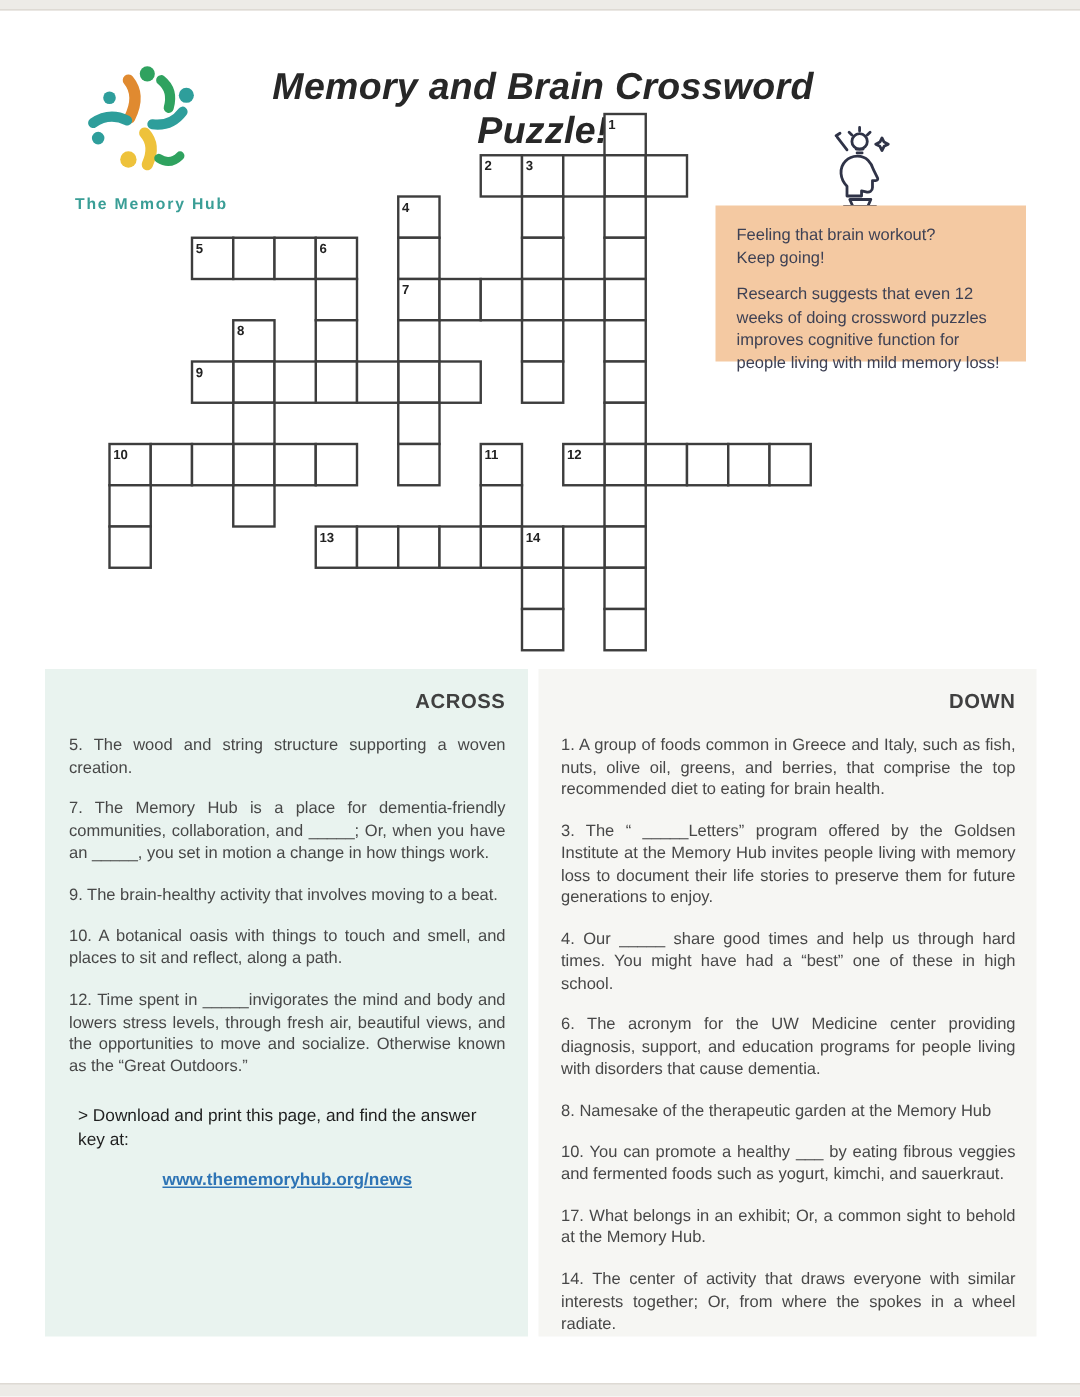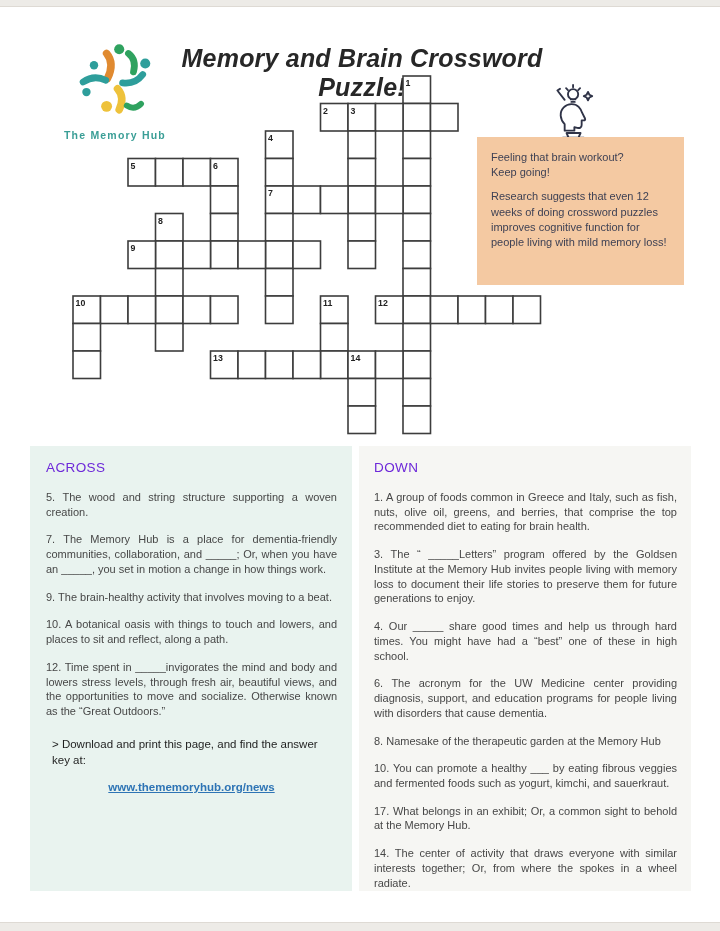--- a/index.html
+++ b/index.html
@@ -7,48 +7,48 @@
     width:720px; height:931px; position:relative; overflow:hidden;
     background:#ffffff;
     font-family:"Liberation Sans", sans-serif;
     -webkit-font-smoothing:antialiased;
   }
   .edge { position:absolute; left:0; right:0; background:#edebe7; }
   .edge.top { top:0; height:6px; border-bottom:1px solid #dedad4; }
   .edge.bottom { bottom:0; height:8px; border-top:1px solid #dedad4; }
 
   
-  .logo-wrap { position:absolute; left:50px; top:40px; width:130px; text-align:center; }
+  .logo-wrap { position:absolute; left:50px; top:40px; width:130px; text-align:left; }
   .logo-wrap svg { width:88px; height:84px; }
   .logo-text { margin-top:1px; font-size:10.5px; font-weight:bold; letter-spacing:1.2px; color:#3a9e96; }
   .title {
     position:absolute; left:150px; top:44px; width:424px; text-align:center;
     font-size:25px; font-weight:bold; font-style:italic; color:#272727; letter-spacing:.2px;
   }
 
   
   .grid-svg { position:absolute; left:71px; top:74px; }
   .cw-cell { fill:#ffffff; stroke:#3d3d3d; stroke-width:1.6; }
   .cw-num { font-family:"Liberation Sans",sans-serif; font-size:8.8px; font-weight:bold; fill:#222; }
 
   
   .head-icon { position:absolute; left:546px; top:84px; width:56px; height:56px; }
   .head-icon * { stroke:#2f3347; fill:none; stroke-width:2; stroke-linecap:round; stroke-linejoin:round; }
   .tip-box {
-    position:absolute; left:477px; top:137px; width:207px; height:148px;
+    position:absolute; left:477px; top:137px; width:207px; height:104px;
     background:#f4c9a2; box-sizing:border-box; padding:13px 12px 10px 14px;
     font-size:11px; line-height:1.38; color:#3e4154;
   }
   .tip-box .p2 { margin-top:9px; }
 
   
   .panel { position:absolute; top:446px; height:445px; box-sizing:border-box; }
   .panel.across { left:30px; width:322px; background:#e9f3ef; padding:8px 15px 0 16px; }
   .panel.down   { left:359px; width:332px; background:#f6f6f3; padding:8px 14px 0 15px; }
-  .panel-header { font-size:13.5px; font-weight:normal; color:#6d28d9; margin:6px 0 15px; letter-spacing:.4px; }
+  .panel-header { font-size:13.5px; font-weight:bold; color:#404040; margin:6px 0 15px; letter-spacing:.4px;text-align:right; }
   .clue { font-size:11px; line-height:1.34; color:#474747; text-align:justify; margin:0 0 13px; }
   .dl-note { font-weight:normal; text-align:left; font-size:11.5px; color:#1f1f1f; margin:17px 6px 9px; line-height:1.4; }
   .link-line { text-align:center; }
   .link { font-weight:bold; font-size:11.5px; color:#2e74b5; text-decoration:underline; cursor:pointer; }
 </style>
 </head>
 <body>
 
 <div class="edge top"></div>
 <div class="edge bottom"></div>
@@ -179,21 +179,21 @@
   </div>
   <div class="p2">Research suggests that even 12 weeks of doing crossword puzzles improves cognitive function for people living with mild memory loss!</div>
 </div>
 
 <div class="panel across">
   <div class="panel-header">ACROSS</div>
   <div id="across-clues">
       <p class="clue"><span>5.</span> <span>The wood and string structure supporting a woven creation.</span></p>
       <p class="clue"><span>7.</span> <span>The Memory Hub is a place for dementia-friendly communities, collaboration, and _____; Or, when you have an _____, you set in motion a change in how things work.</span></p>
       <p class="clue"><span>9.</span> <span>The brain-healthy activity that involves moving to a beat.</span></p>
-      <p class="clue"><span>10.</span> <span>A botanical oasis with things to touch and lowers, and places to sit and reflect, along a path.</span></p>
+      <p class="clue"><span>10.</span> <span>A botanical oasis with things to touch and smell, and places to sit and reflect, along a path.</span></p>
       <p class="clue"><span>12.</span> <span>Time spent in _____invigorates the mind and body and lowers stress levels, through fresh air, beautiful views, and the opportunities to move and socialize. Otherwise known as the “Great Outdoors.”</span></p>
     </div>
   <div class="dl-note">&gt; Download and print this page, and find the answer key at:</div>
   <div class="link-line">
     <span class="link">www.thememoryhub.org/news</span>
   </div>
 </div>
 
 <div class="panel down">
   <div class="panel-header">DOWN</div>

